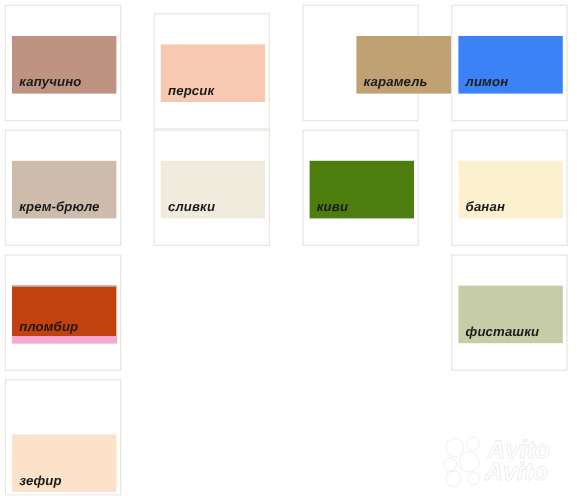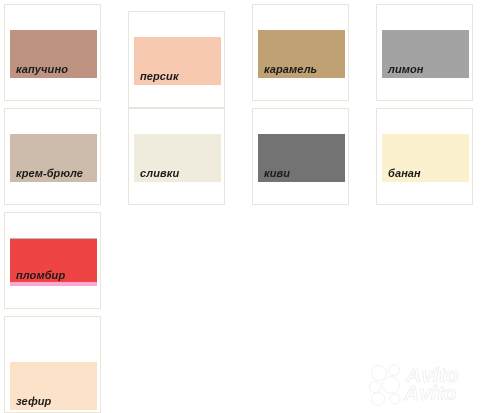--- a/index.html
+++ b/index.html
@@ -35,23 +35,23 @@
   .swatch-chip {
     position: absolute;
     left: 5px;
     top: 25px;
     width: 87px;
     height: 48px;
     box-sizing: border-box;
   }
 
   .swatch-chip.outlined {
-    background: #ef4444;
+    background: #c2410c;
     border-top: 1px solid #b9b9b9;
-    border-bottom: 4px solid #f9a8d4;
+    border-bottom: 6px solid #f9a8d4;
   }
 
   .swatch-label {
     position: absolute;
     left: 6px;
     bottom: 3px;
     font-size: 11px;
     font-weight: bold;
     font-style: italic;
     color: #1b1b1b;
@@ -81,52 +81,57 @@
       <div class="swatch-chip" style="background: rgb(190, 147, 129);">
         <span class="swatch-label">капучино</span>
       </div>
     </div>
     <div class="swatch-card" style="left: 128px; top: 11px; padding-left: 35px;">
       <div class="swatch-chip" style="background: rgb(247, 201, 177);">
         <span class="swatch-label">персик</span>
       </div>
     </div>
     <div class="swatch-card" style="left: 252px; top: 4px;">
-      <div class="swatch-chip" style="background: rgb(191, 161, 115);">
+      <div class="swatch-chip" style="background: rgb(191, 161, 115); margin-left: 39px;">
         <span class="swatch-label">карамель</span>
       </div>
     </div>
     <div class="swatch-card" style="left: 376px; top: 4px;">
-      <div class="swatch-chip" style="background: #a3a3a3;">
+      <div class="swatch-chip" style="background: #3b82f6;">
         <span class="swatch-label">лимон</span>
       </div>
     </div>
     <div class="swatch-card" style="left: 4px; top: 108px; text-decoration: underline;">
       <div class="swatch-chip" style="background: rgb(205, 188, 172);">
         <span class="swatch-label">крем-брюле</span>
       </div>
     </div>
     <div class="swatch-card" style="left: 128px; top: 108px;">
       <div class="swatch-chip" style="background: rgb(239, 235, 221); padding-left: 31px;">
         <span class="swatch-label">сливки</span>
       </div>
     </div>
     <div class="swatch-card" style="left: 252px; top: 108px;">
-      <div class="swatch-chip" style="background: #737373;">
+      <div class="swatch-chip" style="background: #4d7c0f;">
         <span class="swatch-label">киви</span>
       </div>
     </div>
     <div class="swatch-card" style="left: 376px; top: 108px; padding-left: 40px;">
       <div class="swatch-chip" style="background: rgb(251, 241, 207);">
         <span class="swatch-label">банан</span>
       </div>
     </div>
     <div class="swatch-card" style="left: 4px; top: 212px;">
       <div class="swatch-chip outlined">
         <span class="swatch-label">пломбир</span>
+      </div>
+    </div>
+    <div class="swatch-card" style="left: 376px; top: 212px;">
+      <div class="swatch-chip" style="background: rgb(198, 204, 166);">
+        <span class="swatch-label">фисташки</span>
       </div>
     </div>
     <div class="swatch-card" style="left: 4px; top: 316px;">
       <div class="swatch-chip" style="background: rgb(251, 226, 201); margin-top: 20px;">
         <span class="swatch-label">зефир</span>
       </div>
     </div>
   </div>
 
 <svg id="avito-watermark" viewBox="0 0 112 44" xmlns="http://www.w3.org/2000/svg" aria-hidden="true">

